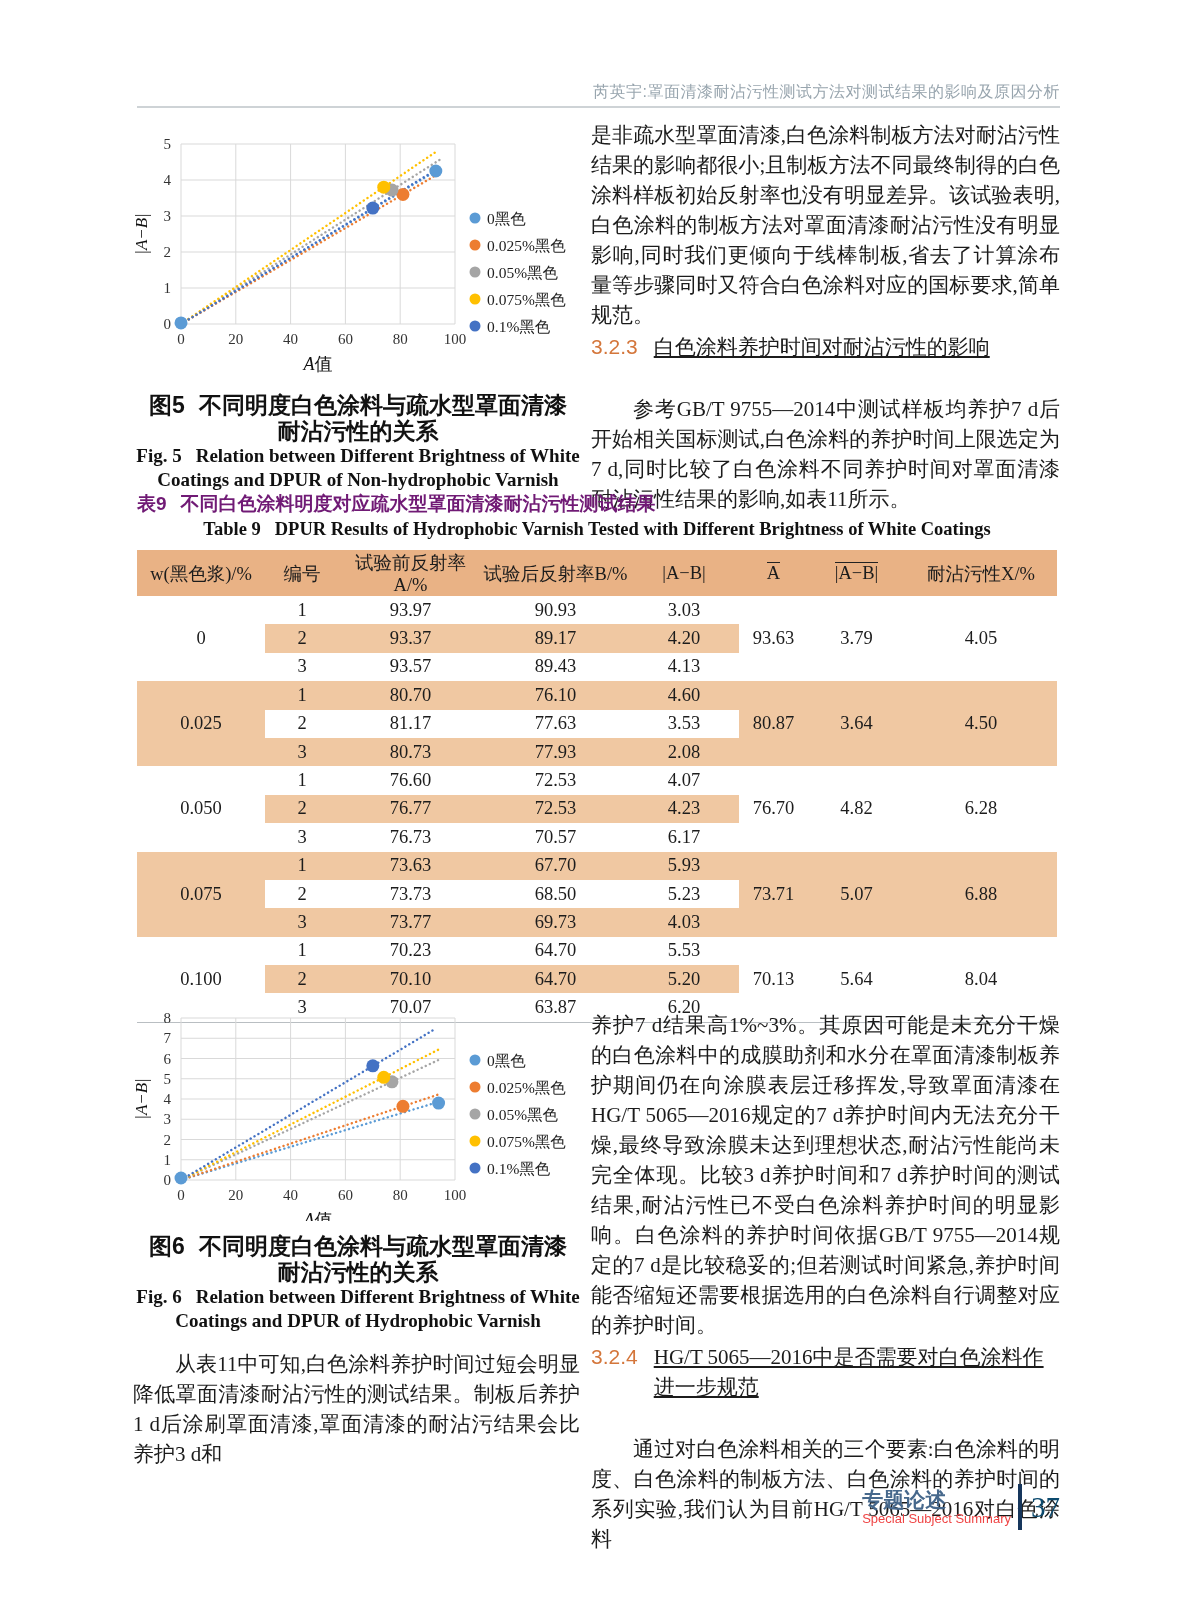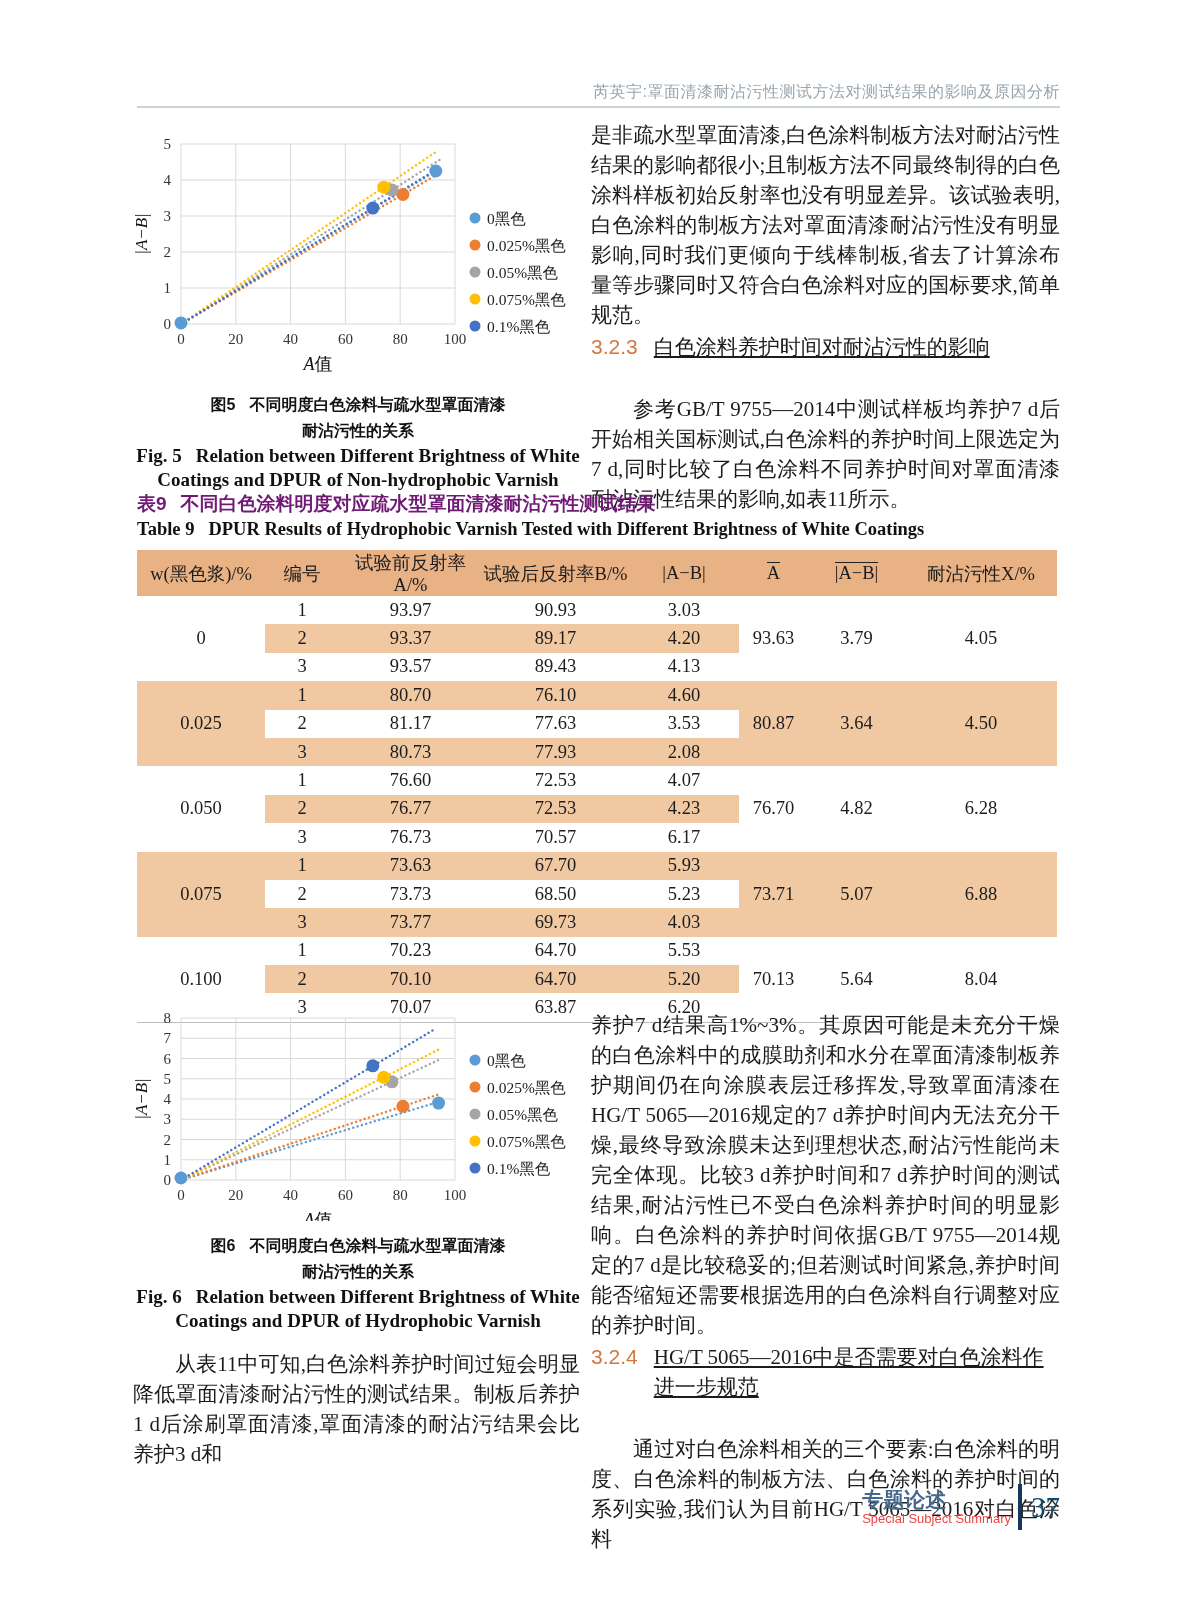--- a/index.html
+++ b/index.html
@@ -19,28 +19,28 @@
   .section-title-text { flex:1 1 auto;text-decoration:underline; }
 
   .col-right-top    { position:absolute; left:591px; top:120px;  width:469px; }
   .col-right-bottom { position:absolute; left:591px; top:1010px; width:469px; }
   .col-left-top     { position:absolute; left:133px; top:132px;  width:450px; }
   .col-left-bottom  { position:absolute; left:133px; top:1008px; width:450px; }
   .left-bottom-para { margin-top:16px; width:447px; }
 
   
   .fig-caption { text-align:center; margin-top:8px; }
-  .cap-zh { font-family:"Liberation Sans", sans-serif; font-weight:bold; font-size:16px; line-height:26px; color:#111; }
+  .cap-zh { font-family:"Liberation Sans", sans-serif; font-weight:bold; font-size:23px; line-height:26px; color:#111; }
   .cap-en { font-weight:bold; font-size:19px; line-height:24px; color:#111; }
   .cap-gap { display:inline-block; width:14px; }
 
   
   .table-block { position:absolute; left:137px; top:492px; width:920px; }
   .table-title-zh { text-align:left; font-family:"Liberation Sans", sans-serif; font-weight:bold; font-size:19px; line-height:24px; color:#701a75; }
-  .table-title-en { font-weight:bold; font-size:18.5px; line-height:23px; margin-top:2px; color:#111; }
+  .table-title-en { text-align:center; font-weight:bold; font-size:18.5px; line-height:23px; margin-top:2px; color:#111; }
   table.t9 { border-collapse:collapse; width:920px; margin-top:9px; table-layout:fixed;
              font-size:18.5px; border-bottom:1.5px solid #b9bec2; }
   table.t9 th { background:#e9b285; font-weight:normal; height:38px; text-align:center; padding:0; font-size:18.5px; }
   table.t9 td { text-align:center; height:28.4px; padding:0; }
   table.t9 td.band { background:#f0c8a2; }
   .overline { display:inline-block; border-top:1.5px solid #222; line-height:1.1; }
 
   
   .footer { position:absolute; top:1484px; right:127px; display:flex; align-items:center; }
   .footer-labels { text-align:left; margin-right:7px; }

